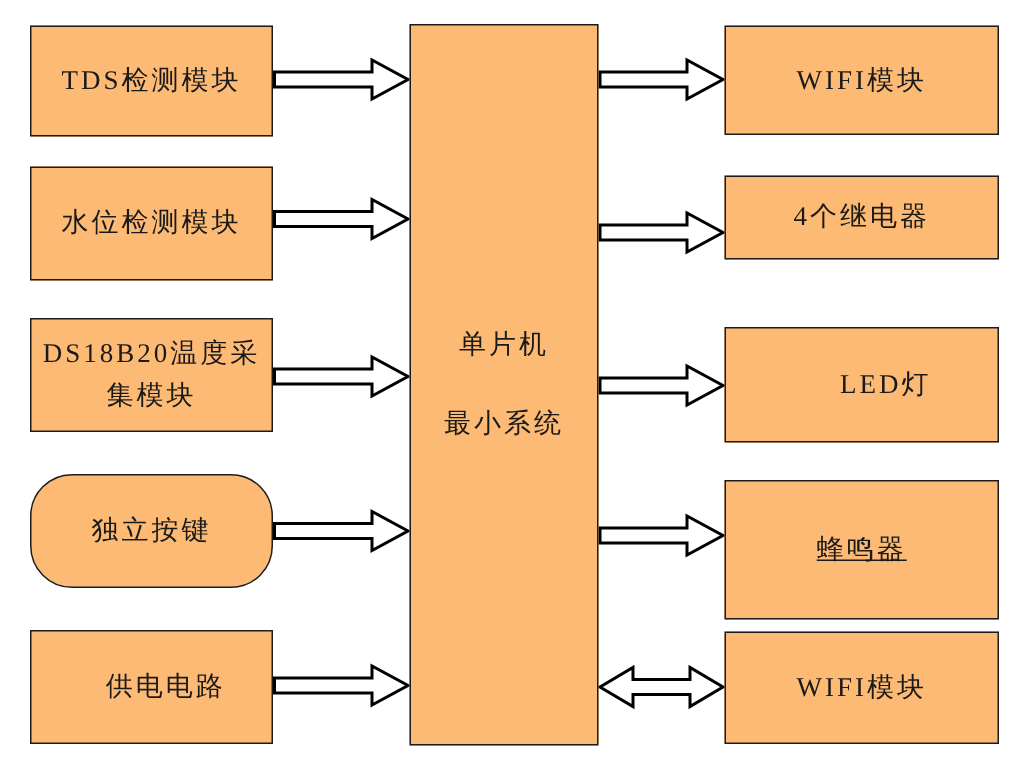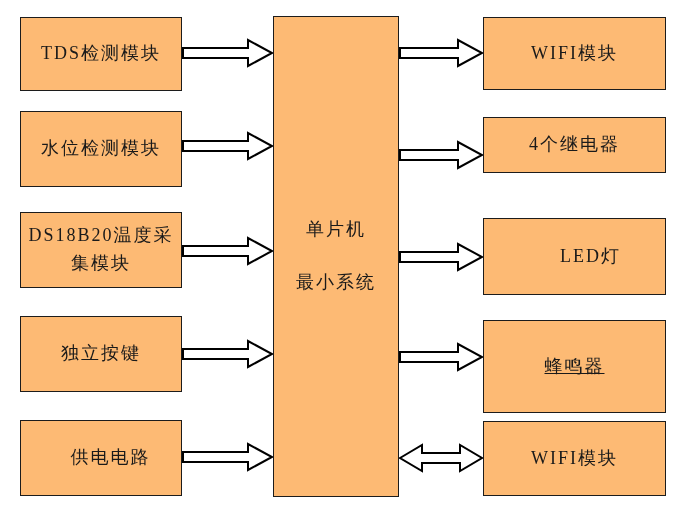--- a/index.html
+++ b/index.html
@@ -45,21 +45,21 @@
   }
   .node span {
     display: block;
     white-space: nowrap;
   }
   
   .lbox { left: 20px; width: 162px; }
   .l1 { top: 17px;  height: 74px; }
   .l2 { top: 111px; height: 76px; }
   .l3 { top: 212px; height: 76px; }
-  .l4 { top: 316px; height: 76px; }
+  .l4 { top: 316px; height: 76px; border-radius: 28px; }
   .l5 { top: 420px; height: 76px; padding-left: 19px; }
   
   .center-box {
     left: 273px;
     top: 16px;
     width: 126px;
     height: 481px;
     line-height: 1.65;
     gap: 23px;
   }

